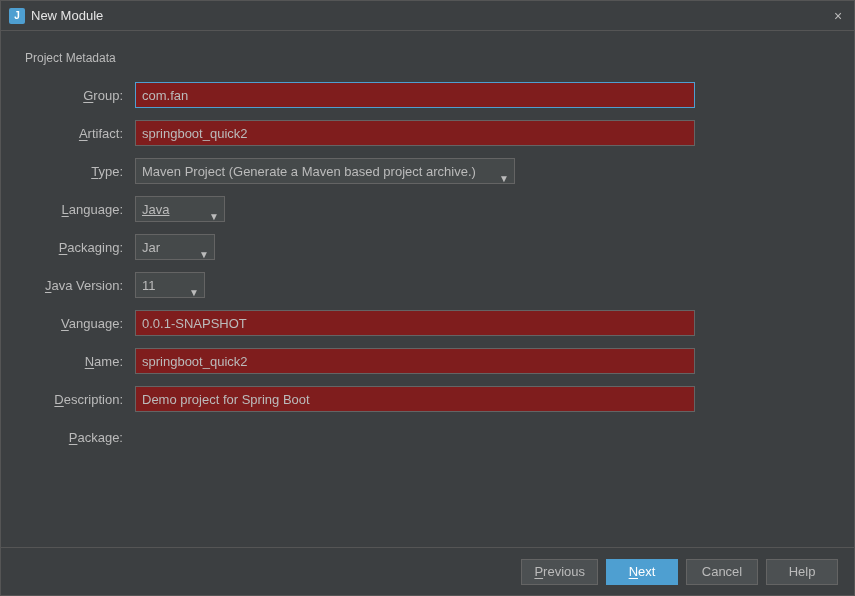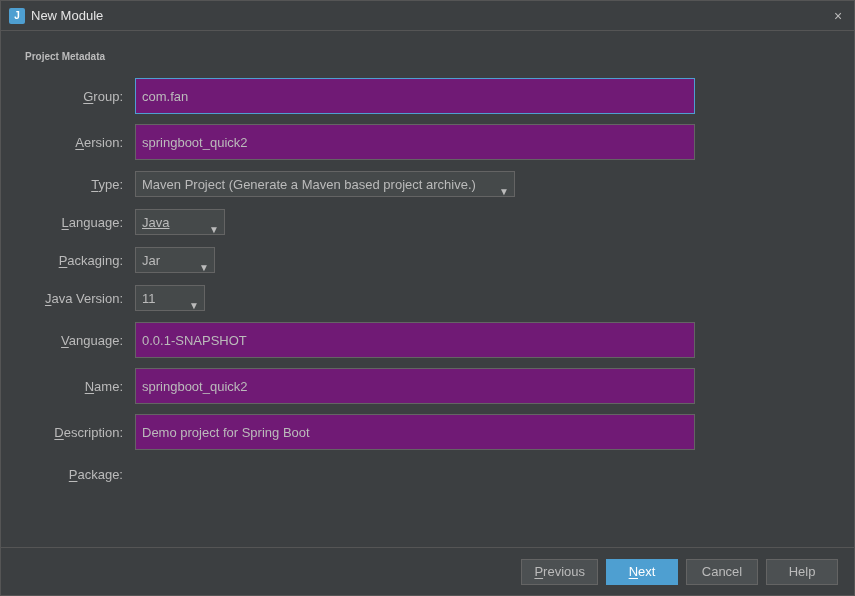--- a/index.html
+++ b/index.html
@@ -79,22 +79,22 @@
     }
 
     .content {
       flex: 1;
       padding: 20px 24px;
       overflow-y: auto;
     }
 
     .section-title {
       color: #bbbbbb;
-      font-size: 10px;
-      font-weight: bold;
+      font-size: 12px;
+      font-weight: normal;
       margin-bottom: 16px;
     }
 
     .form-row {
       display: flex;
       align-items: center;
       margin-bottom: 10px;
       min-height: 28px;
     }
 
@@ -108,22 +108,22 @@
     }
 
     .form-label .underline {
       text-decoration: underline;
       text-underline-offset: 2px;
     }
 
     .text-input {
       flex: 1;
       max-width: 560px;
-      height: 36px;
-      background: #701a75;
+      height: 26px;
+      background: #7f1d1d;
       border: 1px solid #646464;
       color: #bbbbbb;
       padding: 2px 6px;
       font-size: 13px;
       outline: none;
     }
 
     .text-input.highlight {
       border-color: #4e9fd1;
     }
@@ -226,21 +226,21 @@
 
     <div class="form-row">
       <label class="form-label">
         <span class="underline">G</span><span>roup:</span>
       </label>
       <input type="text" class="text-input highlight" value="com.fan" style="">
     </div>
 
     <div class="form-row">
       <label class="form-label">
-        <span class="underline">A</span><span>ersion:</span>
+        <span class="underline">A</span><span>rtifact:</span>
       </label>
       <input type="text" class="text-input" value="springboot_quick2" style="">
     </div>
 
     <div class="form-row">
       <label class="form-label">
         <span class="underline">T</span><span>ype:</span>
       </label>
       <div class="select-wrapper" style="flex:1; max-width:380px;">
         <select class="type-select" style="width:380px;">

